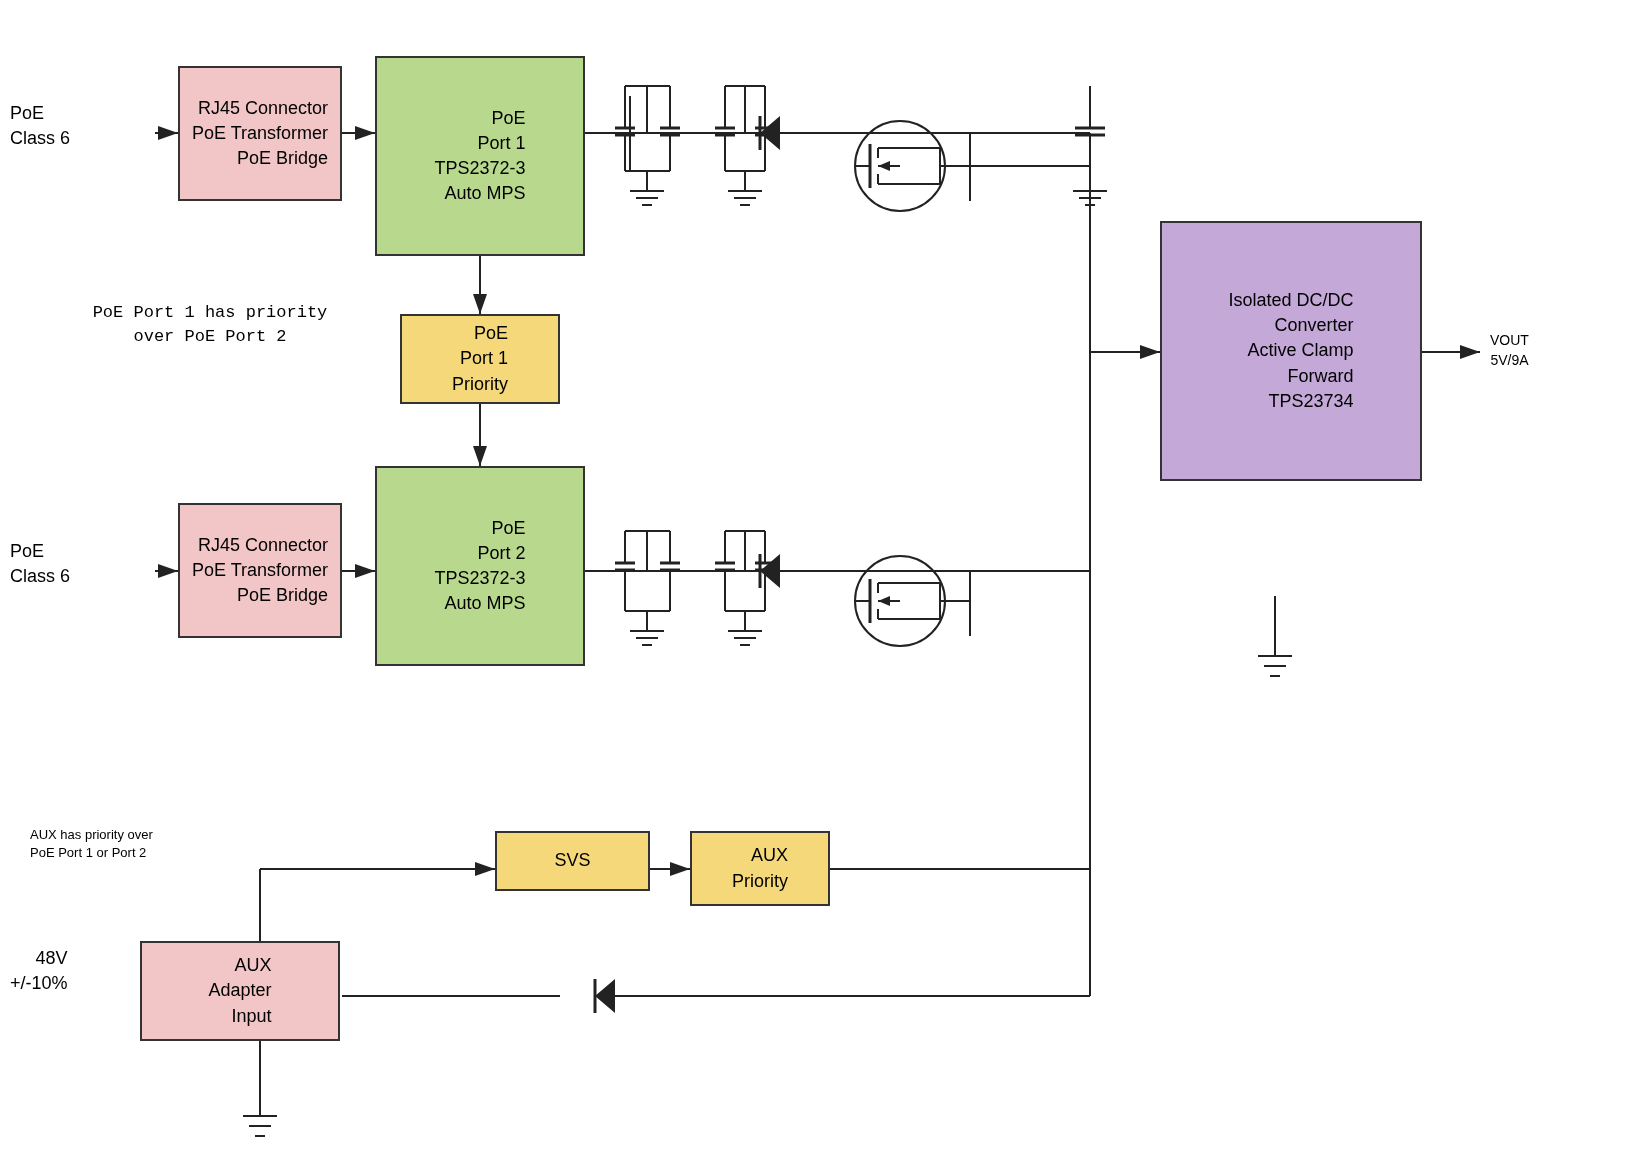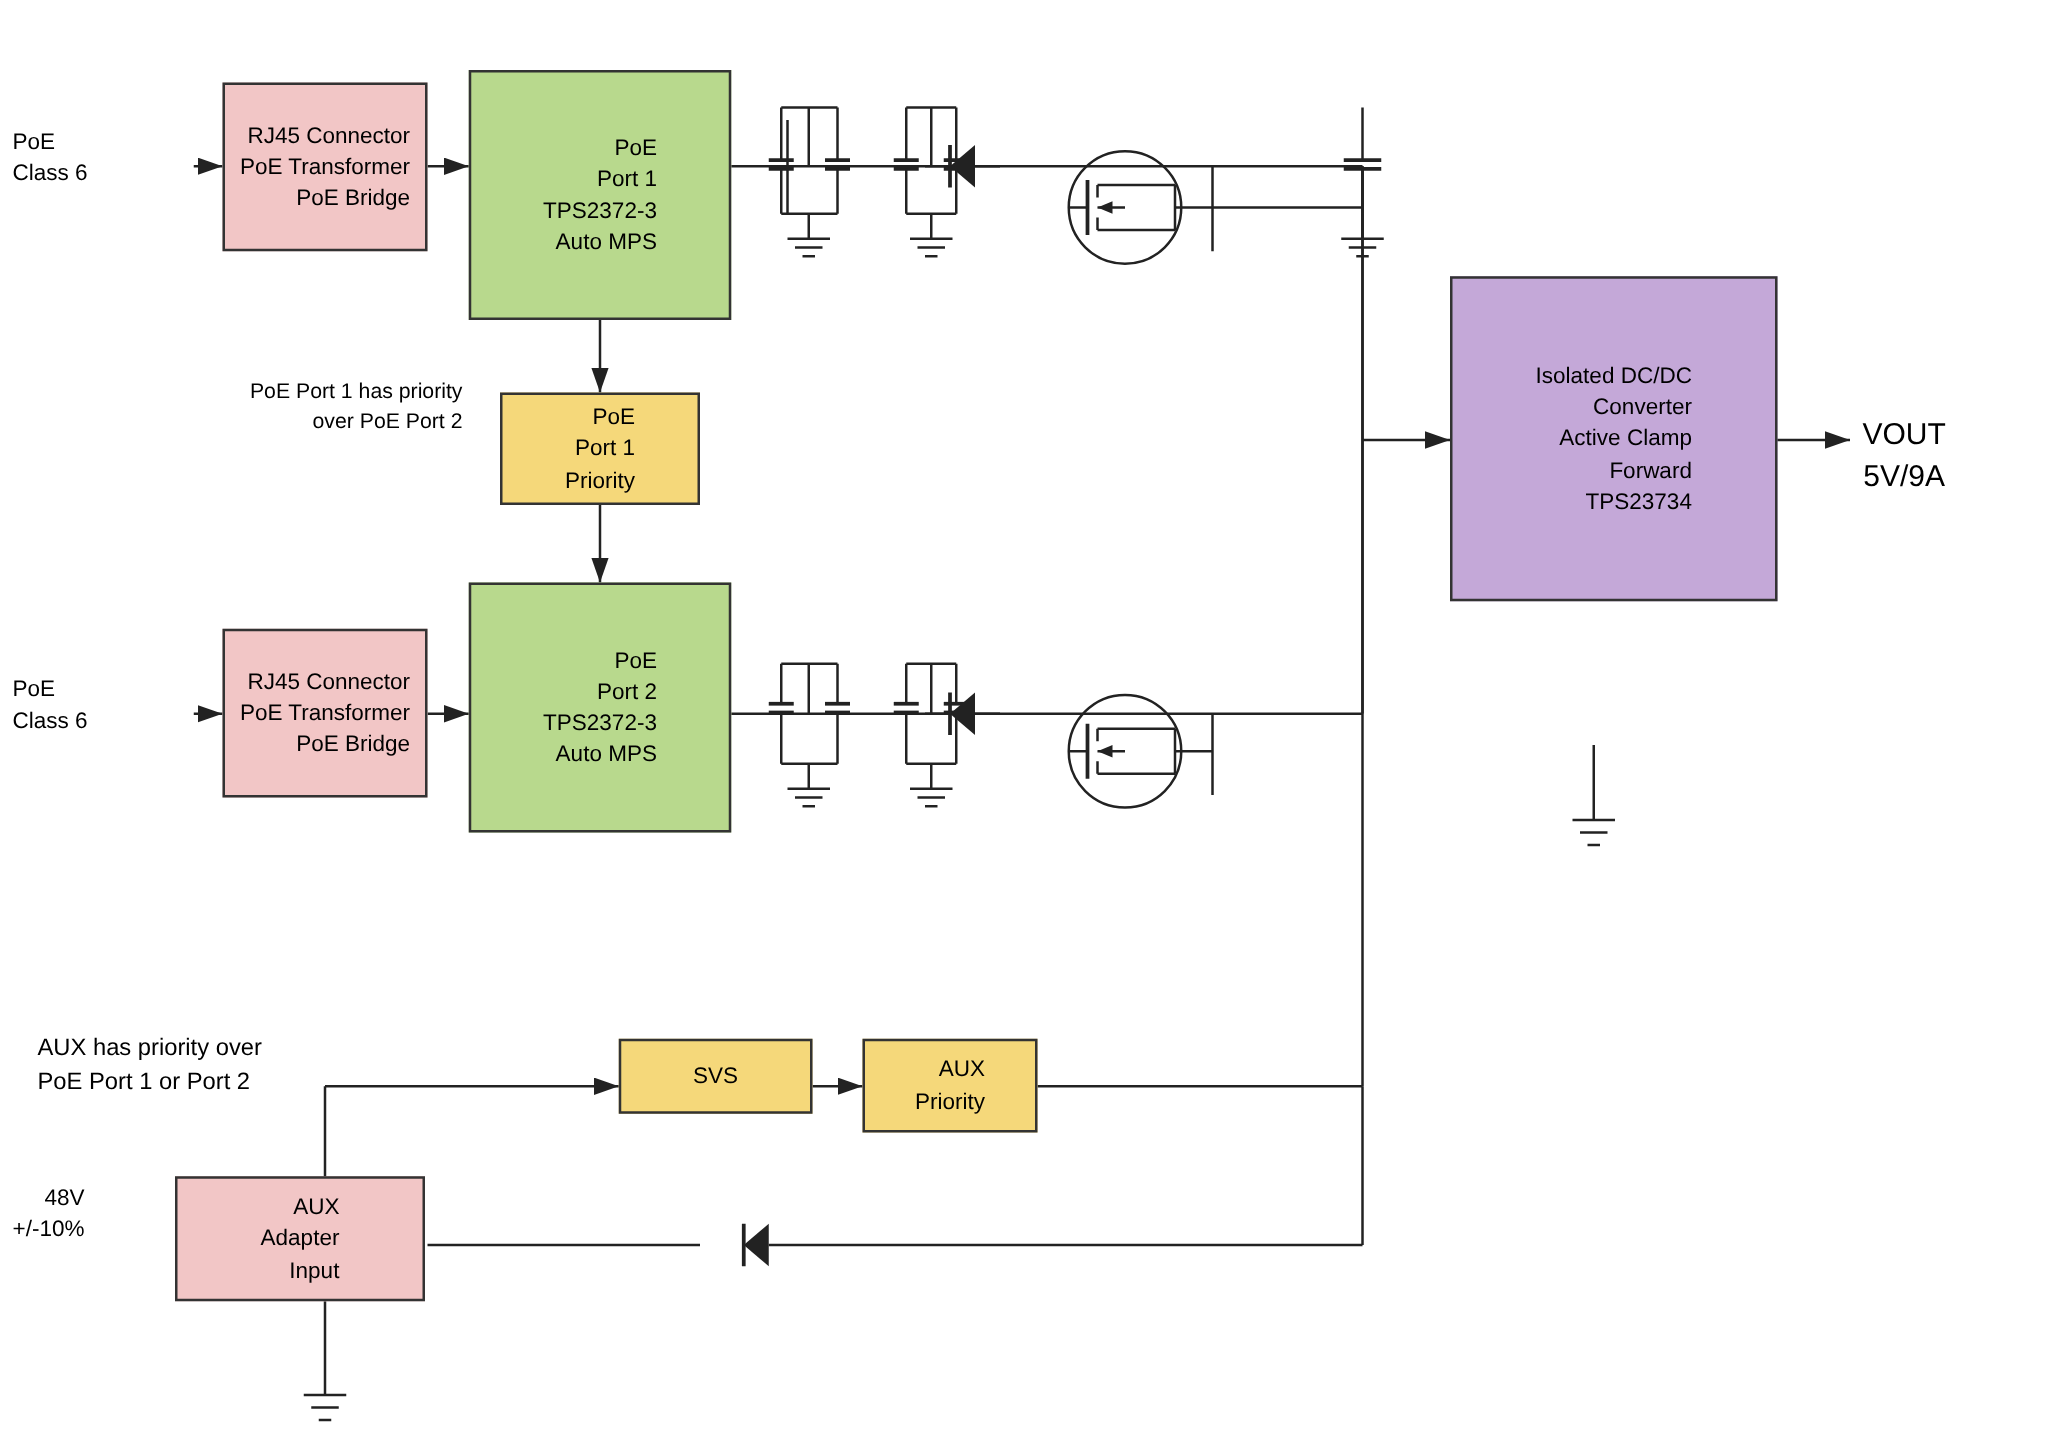--- a/index.html
+++ b/index.html
@@ -277,51 +277,51 @@
   <div class="label" style="left:10px; top:65px; text-align:left;">PoE<br>Class 6</div>
 
   <div class="block block-pink" style="left:178px; top:30px; width:164px; height:135px;">
     <span>RJ45 Connector<br>PoE Transformer<br>PoE Bridge</span>
   </div>
 
   <div class="block block-green" style="left:375px; top:20px; width:210px; height:200px;">
     <span>PoE<br>Port 1<br>TPS2372-3<br>Auto MPS</span>
   </div>
 
-  <div class="label" style="left:50px; top:265px; font-size:17px; text-align:right; white-space:normal; width:320px;">PoE Port 1 has priority<br>over PoE Port 2</div>
+  <div class="label" style="left:50px; top:265px; font-size:17px; text-align:center; white-space:normal; width:320px;font-family:Liberation Mono, monospace;">PoE Port 1 has priority<br>over PoE Port 2</div>
 
   <div class="block block-yellow" style="left:400px; top:278px; width:160px; height:90px;">
     <span>PoE<br>Port 1<br>Priority</span>
   </div>
 
   <div class="label" style="left:10px; top:503px; text-align:left;">PoE<br>Class 6</div>
 
   <div class="block block-pink" style="left:178px; top:467px; width:164px; height:135px;">
     <span>RJ45 Connector<br>PoE Transformer<br>PoE Bridge</span>
   </div>
 
   <div class="block block-green" style="left:375px; top:430px; width:210px; height:200px;">
     <span>PoE<br>Port 2<br>TPS2372-3<br>Auto MPS</span>
   </div>
 
-  <div class="label" style="left:30px; top:790px; font-size:19px; text-align:left; white-space:normal; width:340px;">AUX has priority over<br>PoE Port 1 or Port 2</div>
+  <div class="label" style="left:30px; top:790px; font-size:13px; text-align:left; white-space:normal; width:340px;">AUX has priority over<br>PoE Port 1 or Port 2</div>
 
   <div class="block block-yellow" style="left:495px; top:795px; width:155px; height:60px;">
     <span>SVS</span>
   </div>
 
   <div class="block block-yellow" style="left:690px; top:795px; width:140px; height:75px;">
     <span>AUX<br>Priority</span>
   </div>
 
   <div class="label" style="left:10px; top:910px; text-align:right;">48V<br>+/-10%</div>
 
   <div class="block block-pink" style="left:140px; top:905px; width:200px; height:100px;">
     <span>AUX<br>Adapter<br>Input</span>
   </div>
 
   <div class="block block-purple" style="left:1160px; top:185px; width:262px; height:260px;">
     <span>Isolated DC/DC<br>Converter<br>Active Clamp<br>Forward<br>TPS23734</span>
   </div>
 
-  <div class="label" style="left:1490px; top:295px; font-size:24px;">VOUT<br>5V/9A</div>
+  <div class="label" style="left:1490px; top:295px; font-size:14px;">VOUT<br>5V/9A</div>
 
 </div>
 
 </body></html>

